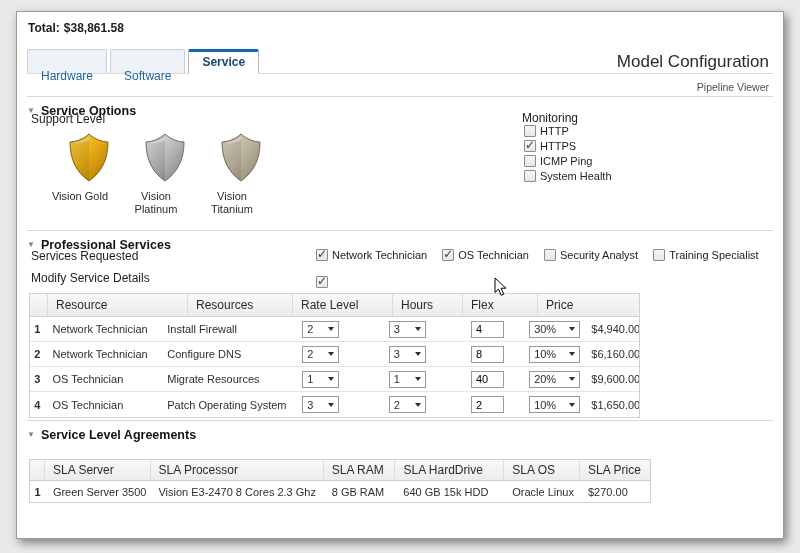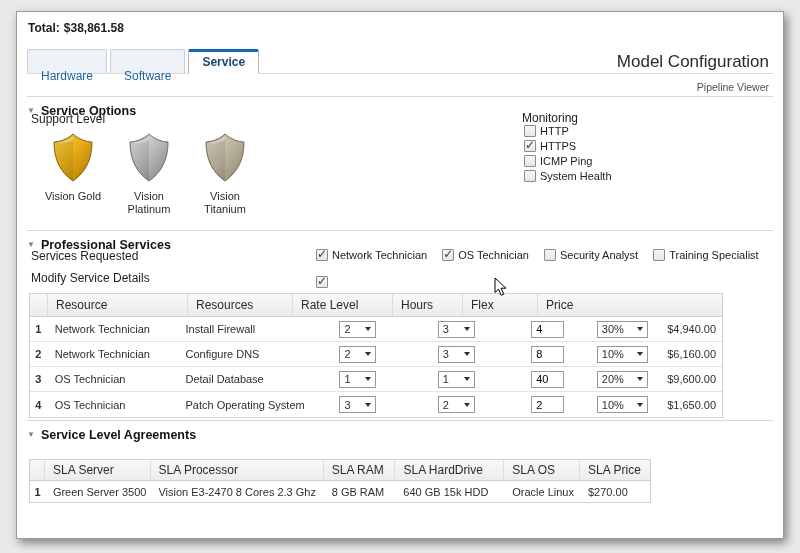--- a/index.html
+++ b/index.html
@@ -43,21 +43,21 @@
 
   
   .sec { left:10px; right:10px; border-top:1px solid #d8d8d8; padding-top:4px; }
   .sec .tri { color:#8a8078; font-size:8px; vertical-align:2px; margin-right:6px; }
   .sec .sec-title { font-size:12.5px; font-weight:bold; color:#141414;text-align:center; }
 
   .lbl { font-size:12px; color:#1e1e1e; }
 
   
   .shields { left:18px; top:120px; display:flex; }
-  .shield-item { width:76px; display:flex; flex-direction:column; align-items:center; margin-right:0; }
+  .shield-item { width:76px; display:flex; flex-direction:column; align-items:flex-end; margin-right:0; }
   .shield-item svg { display:block; }
   .shield-label { margin-top:6px; font-size:11px; color:#2a2a2a; text-align:center; width:62px; line-height:13px; }
 
   
   .cb { display:inline-block; width:12px; height:12px; border:1px solid #8b8b8b;
         background:linear-gradient(#f6f6f6,#e6e6e6); border-radius:1px;
         position:relative; vertical-align:-2px; flex:0 0 auto; }
   .cb.checked::after {
     content:"\2713"; position:absolute; left:0px; top:-3px;
     font-size:12px; font-weight:bold; color:#173a66;
@@ -225,21 +225,21 @@
     <div class="cb-item">
       <span class="cb"></span>
       <span>Training Specialist</span>
     </div>
   </div>
 
   <div class="abs lbl" style="left:14px; top:259px">Modify Service Details</div>
   <span class="abs cb checked" style="left:299px; top:260px"></span>
 
   
-  <div class="abs grid t1" style="left:12px; top:281px; width:694px">
+  <div class="abs grid t1" style="left:12px; top:281px; width:611px">
     <div class="g-head">
       <div class="c c1 num"></div>
       <div class="c c2">Resource</div>
       <div class="c c4">Resources</div>
       <div class="c c5">Rate Level</div>
       <div class="c c6">Hours</div>
       <div class="c c7">Flex</div>
       <div class="c c8">Price</div>
     </div>
 
@@ -279,21 +279,21 @@
       <div class="c c7"><span class="combo w50">
             <span>10%</span>
             <span class="arr"></span>
           </span></div>
       <div class="c c8">$6,160.00</div>
     </div>
 
     <div class="g-row">
       <div class="c c1 num">3</div>
       <div class="c c2">OS Technician</div>
-      <div class="c c3">Detail Database</div>
+      <div class="c c3">Migrate Resources</div>
       <div class="c c4"><span class="combo w36">
             <span>1</span>
             <span class="arr"></span>
           </span></div>
       <div class="c c5"><span class="combo w36">
             <span>1</span>
             <span class="arr"></span>
           </span></div>
       <div class="c c6"><input class="ibox" value="40" style=""></div>
       <div class="c c7"><span class="combo w50">

